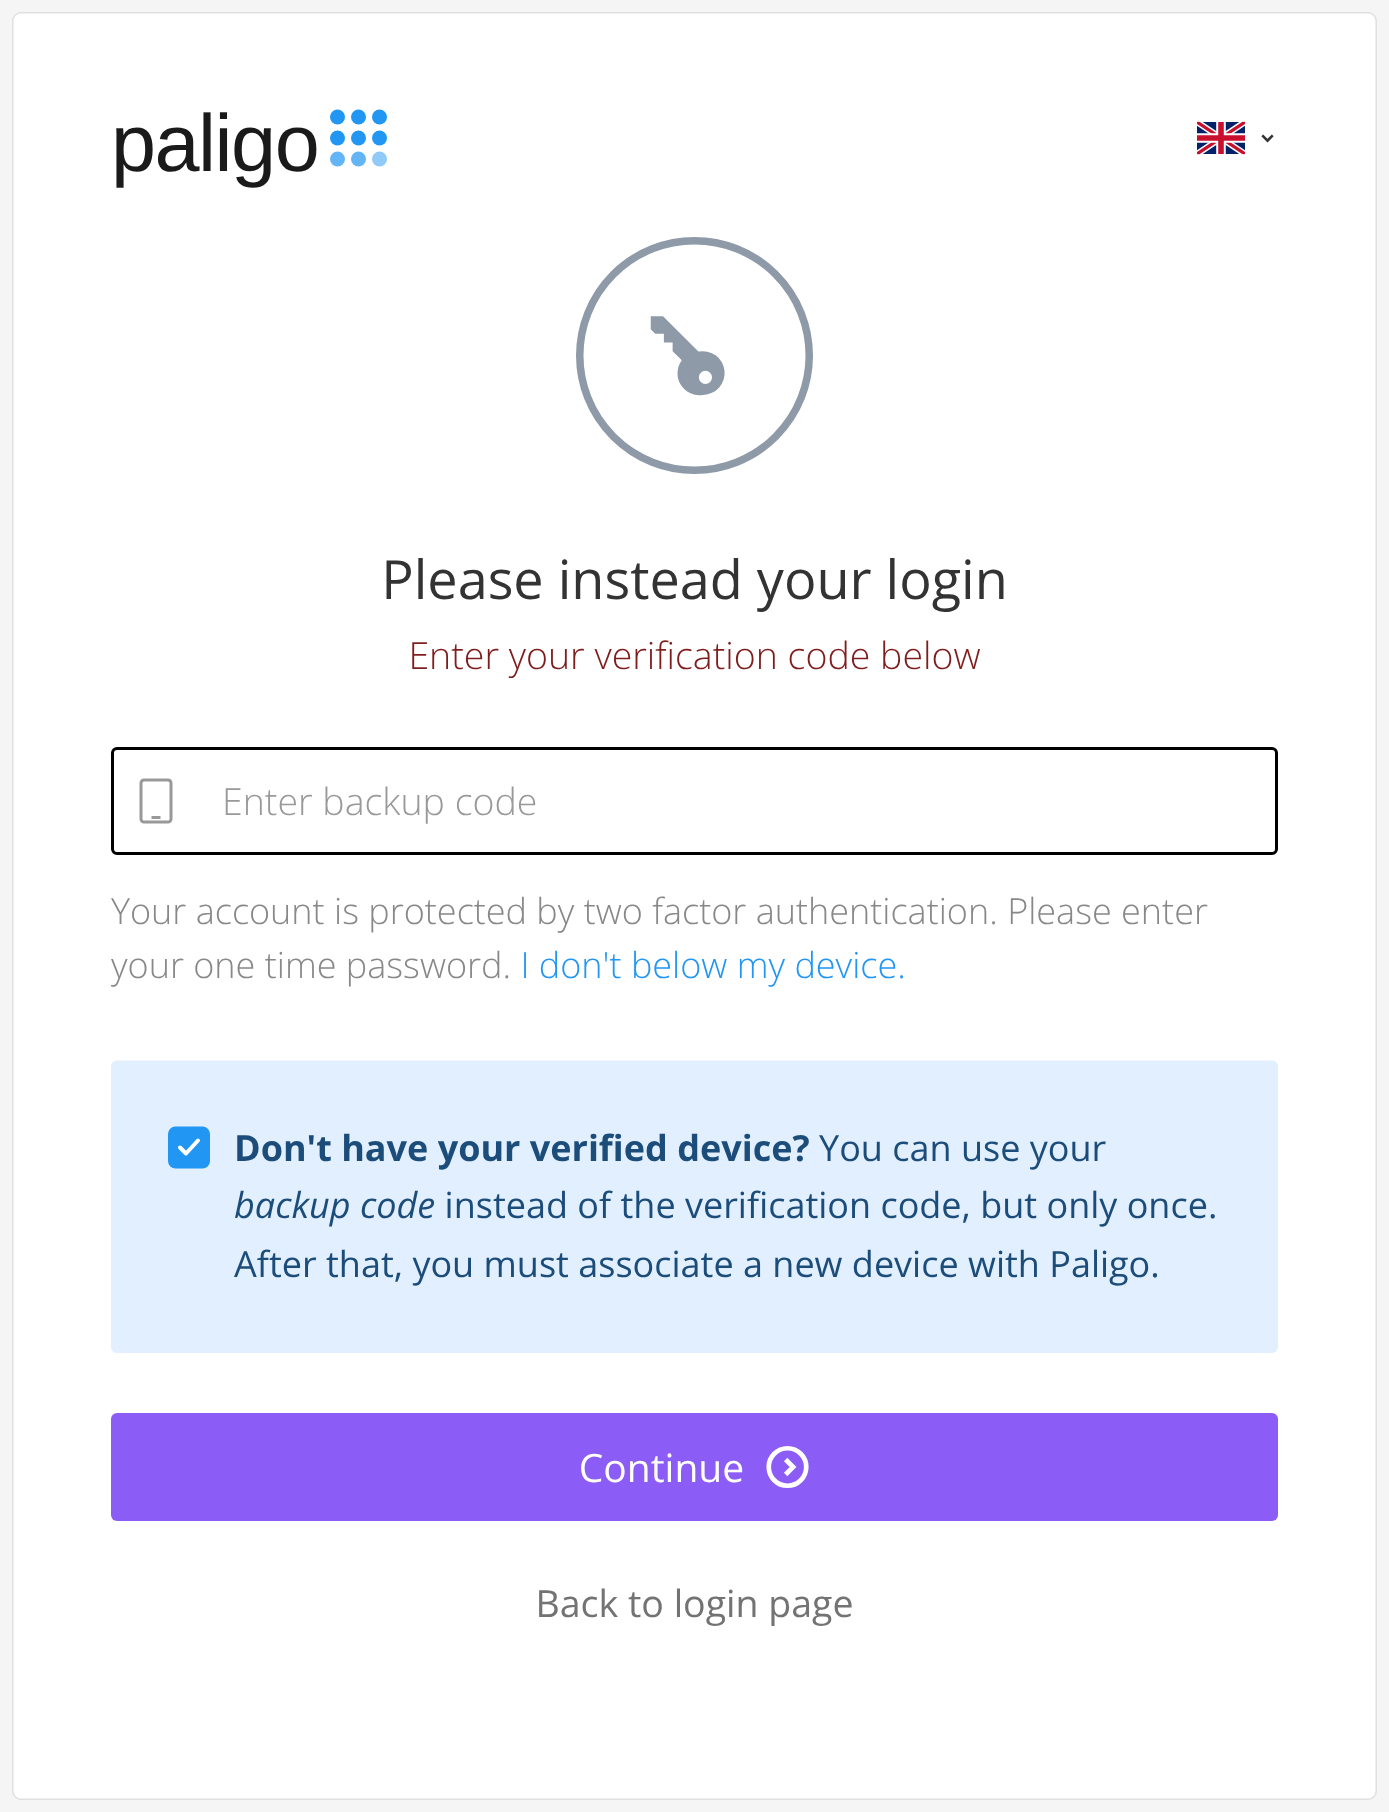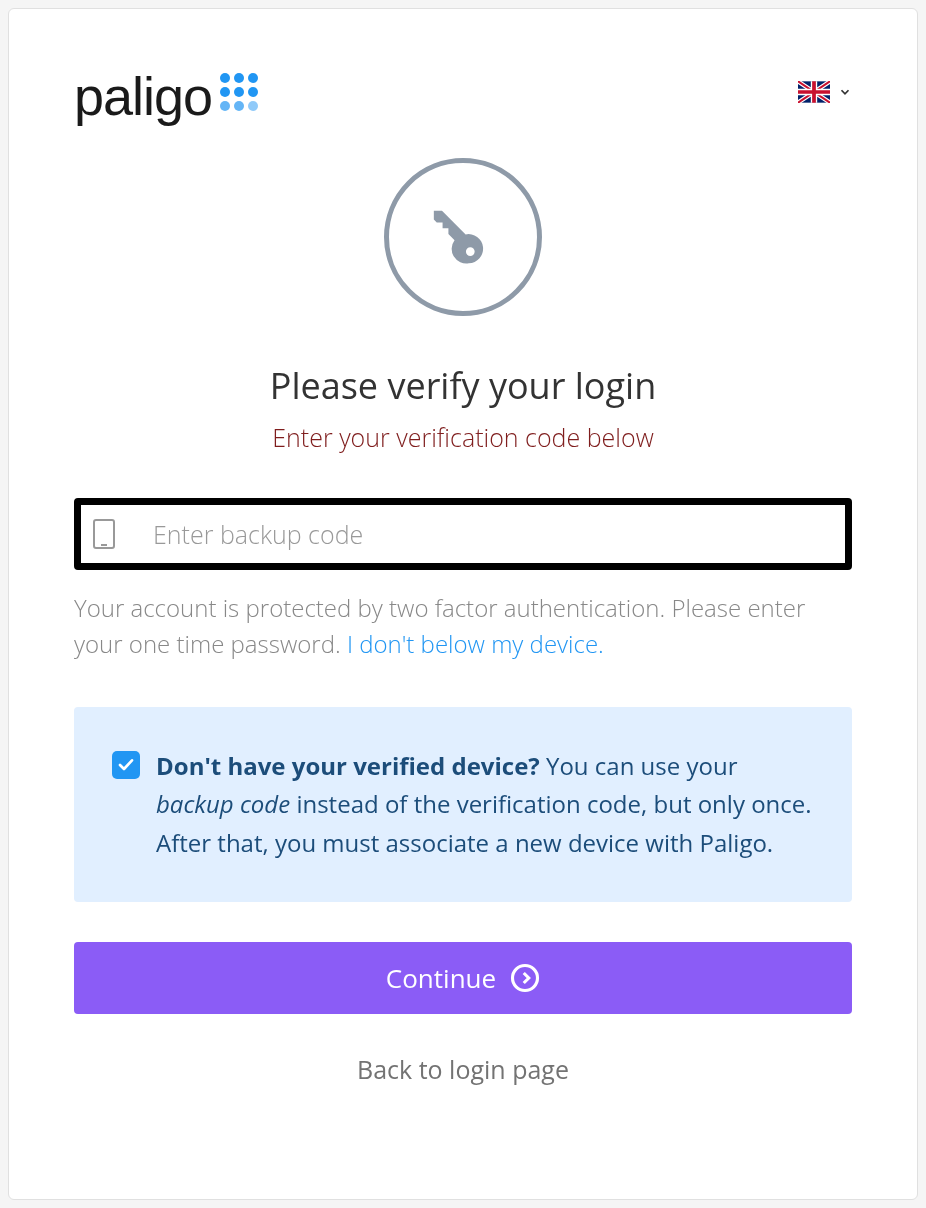--- a/index.html
+++ b/index.html
@@ -109,21 +109,21 @@
       position: absolute;
       left: 18px;
       top: 50%;
       transform: translateY(-50%);
       width: 24px;
       height: 32px;
     }
     .code-input {
       width: 100%;
       height: 72px;
-      border: 7px solid #000000;
+      border: 2px solid #000000;
       border-radius: 4px;
       padding: 0 20px 0 72px;
       font-size: 25px;
       color: #333;
       outline: none;
       font-family: inherit;
       font-weight: 300;
     }
     .code-input::placeholder {
       color: #999;
@@ -239,21 +239,21 @@
       </svg>
     </div>
   </div>
 
   <div class="key-icon-circle">
     <svg class="key-svg" viewBox="0 0 24 24" fill="#8e9aa8">
       <path d="M21 10a5 5 0 1 0-9.9 1.1L3 19.2V22h3l1-1v-2h2v-2h2l2.1-2.1A5 5 0 0 0 21 10zm-4-2a1.5 1.5 0 1 1 0 3 1.5 1.5 0 0 1 0-3z" transform="rotate(90 12 12)"></path>
     </svg>
   </div>
 
-  <h1 class="title">Please verify your login</h1>
+  <h1 class="title">Please instead your login</h1>
   <p class="subtitle">Enter your verification code below</p>
 
   <div class="input-group">
     <svg class="input-icon" viewBox="0 0 24 32" fill="none" stroke="#999" stroke-width="2">
       <rect x="2" y="2" width="20" height="28" rx="2"></rect>
       <line x1="9" y1="27" x2="15" y2="27" stroke-width="2"></line>
     </svg>
     <input type="text" class="code-input" placeholder="Enter backup code" style="">
   </div>
 

